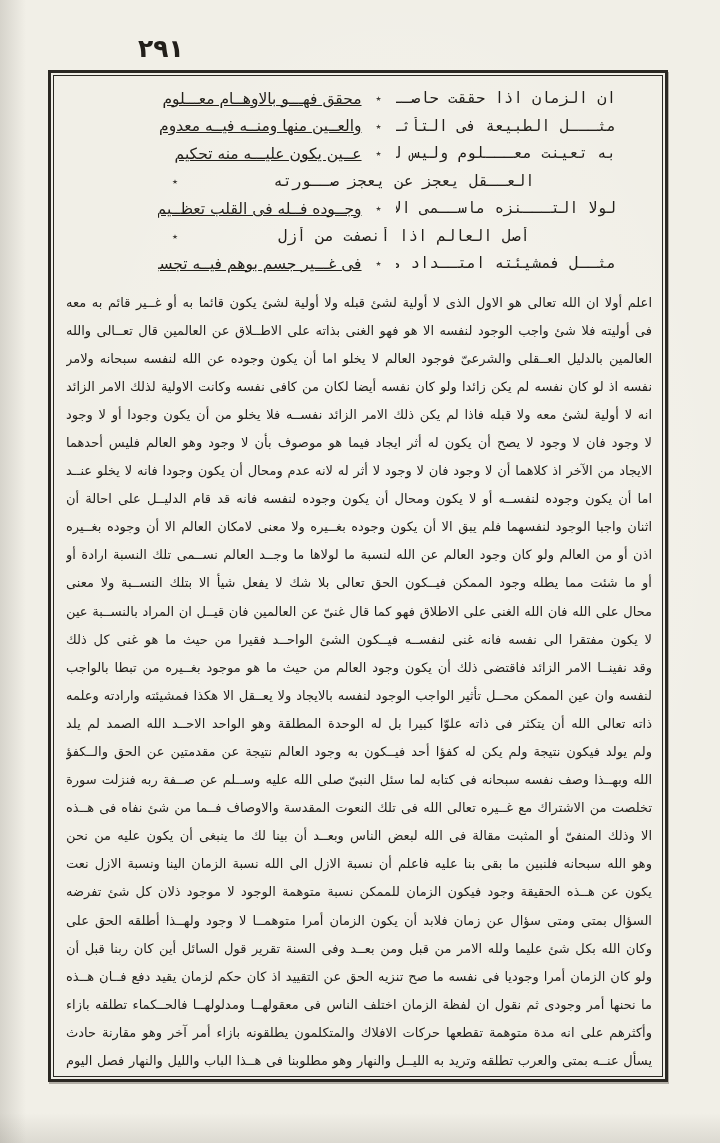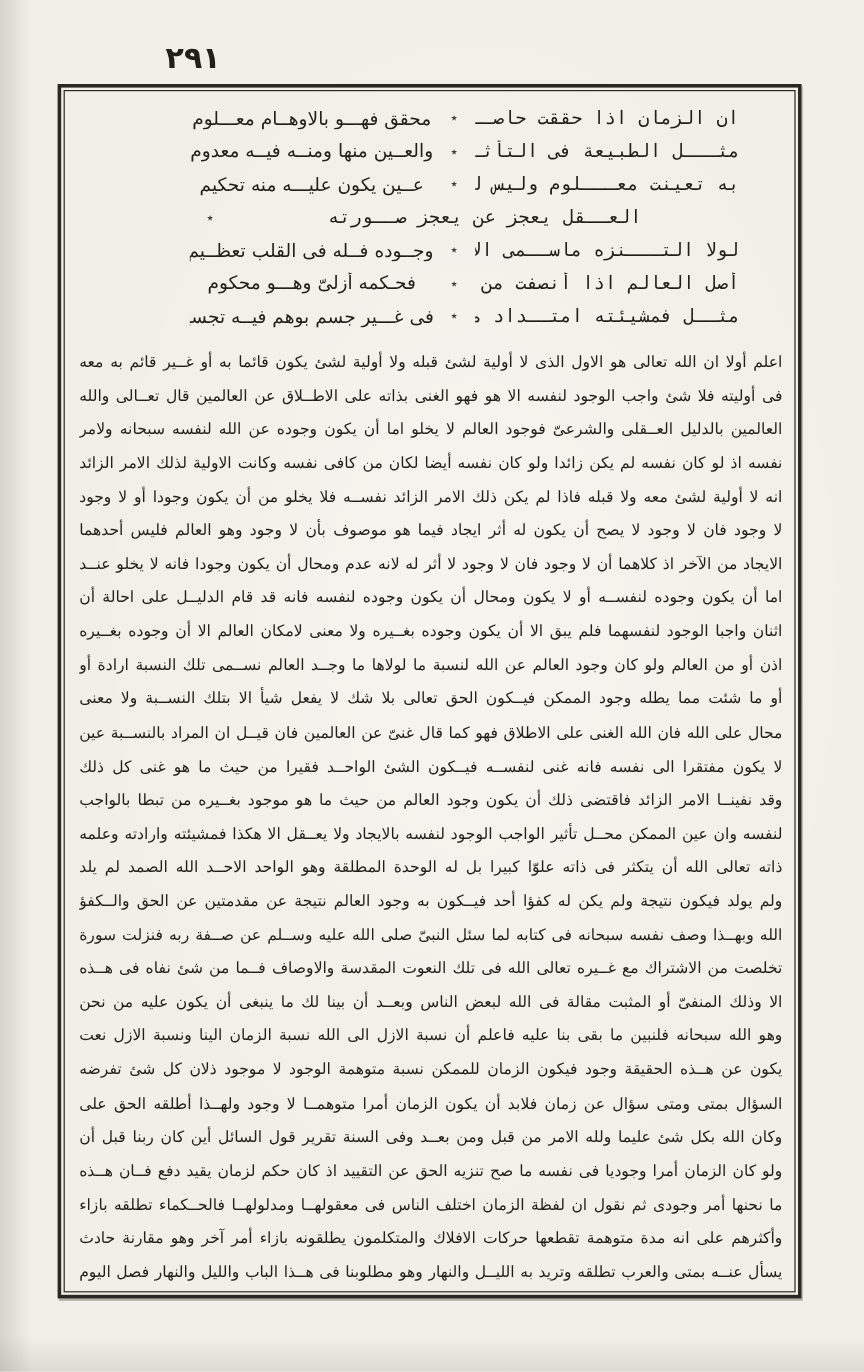--- a/index.html
+++ b/index.html
@@ -55,21 +55,21 @@
     height:27.5px;
     overflow:hidden;
     font-size:15.5px;
     font-weight:500;
   }
   .hemistich{
     white-space:nowrap;
     overflow:hidden;
   }
   .hemistich.right{flex:1 1 52%;text-align:center;font-family:Liberation Mono, monospace;}
-  .hemistich.left{flex:1 1 48%;text-align:center;}
+  .hemistich.left{flex:1 1 48%;text-align:right;text-decoration:underline;}
   .verse-separator{
     flex:0 0 34px;
     text-align:center;
     font-size:11px;
     opacity:.85;
   }
   .prose-section{
     direction:rtl;
     margin-top:11px;
     padding:0 10px 0 12px;
@@ -114,21 +114,20 @@
           <span class="verse-separator">٭</span>
         </div>
         <div class="verse-line">
           <span class="hemistich right">لولا التـــنزه ماســمى الاله به</span>
           <span class="verse-separator">٭</span>
           <span class="hemistich left">وجــوده فــله فى القلب تعظــيم</span>
         </div>
         <div class="verse-line">
           <span class="hemistich right">أصل العالم اذا أنصفت من أزل</span>
           <span class="verse-separator">٭</span>
-          <span class="hemistich left">فحـكمه أزلىّ وهـــو محكوم</span>
         </div>
         <div class="verse-line">
           <span class="hemistich right">مثــل فمشيئته امتــداد ماله طرف</span>
           <span class="verse-separator">٭</span>
           <span class="hemistich left">فى غـــير جسم بوهم فيــه تجسيم</span>
         </div>
       </div>
 
     <div class="prose-section">
         <div class="prose-line">اعلم أولا ان الله تعالى هو الاول الذى لا أولية لشئ قبله ولا أولية لشئ يكون قائما به أو غــير قائم به معه فهو الواحد سبحانه</div>

